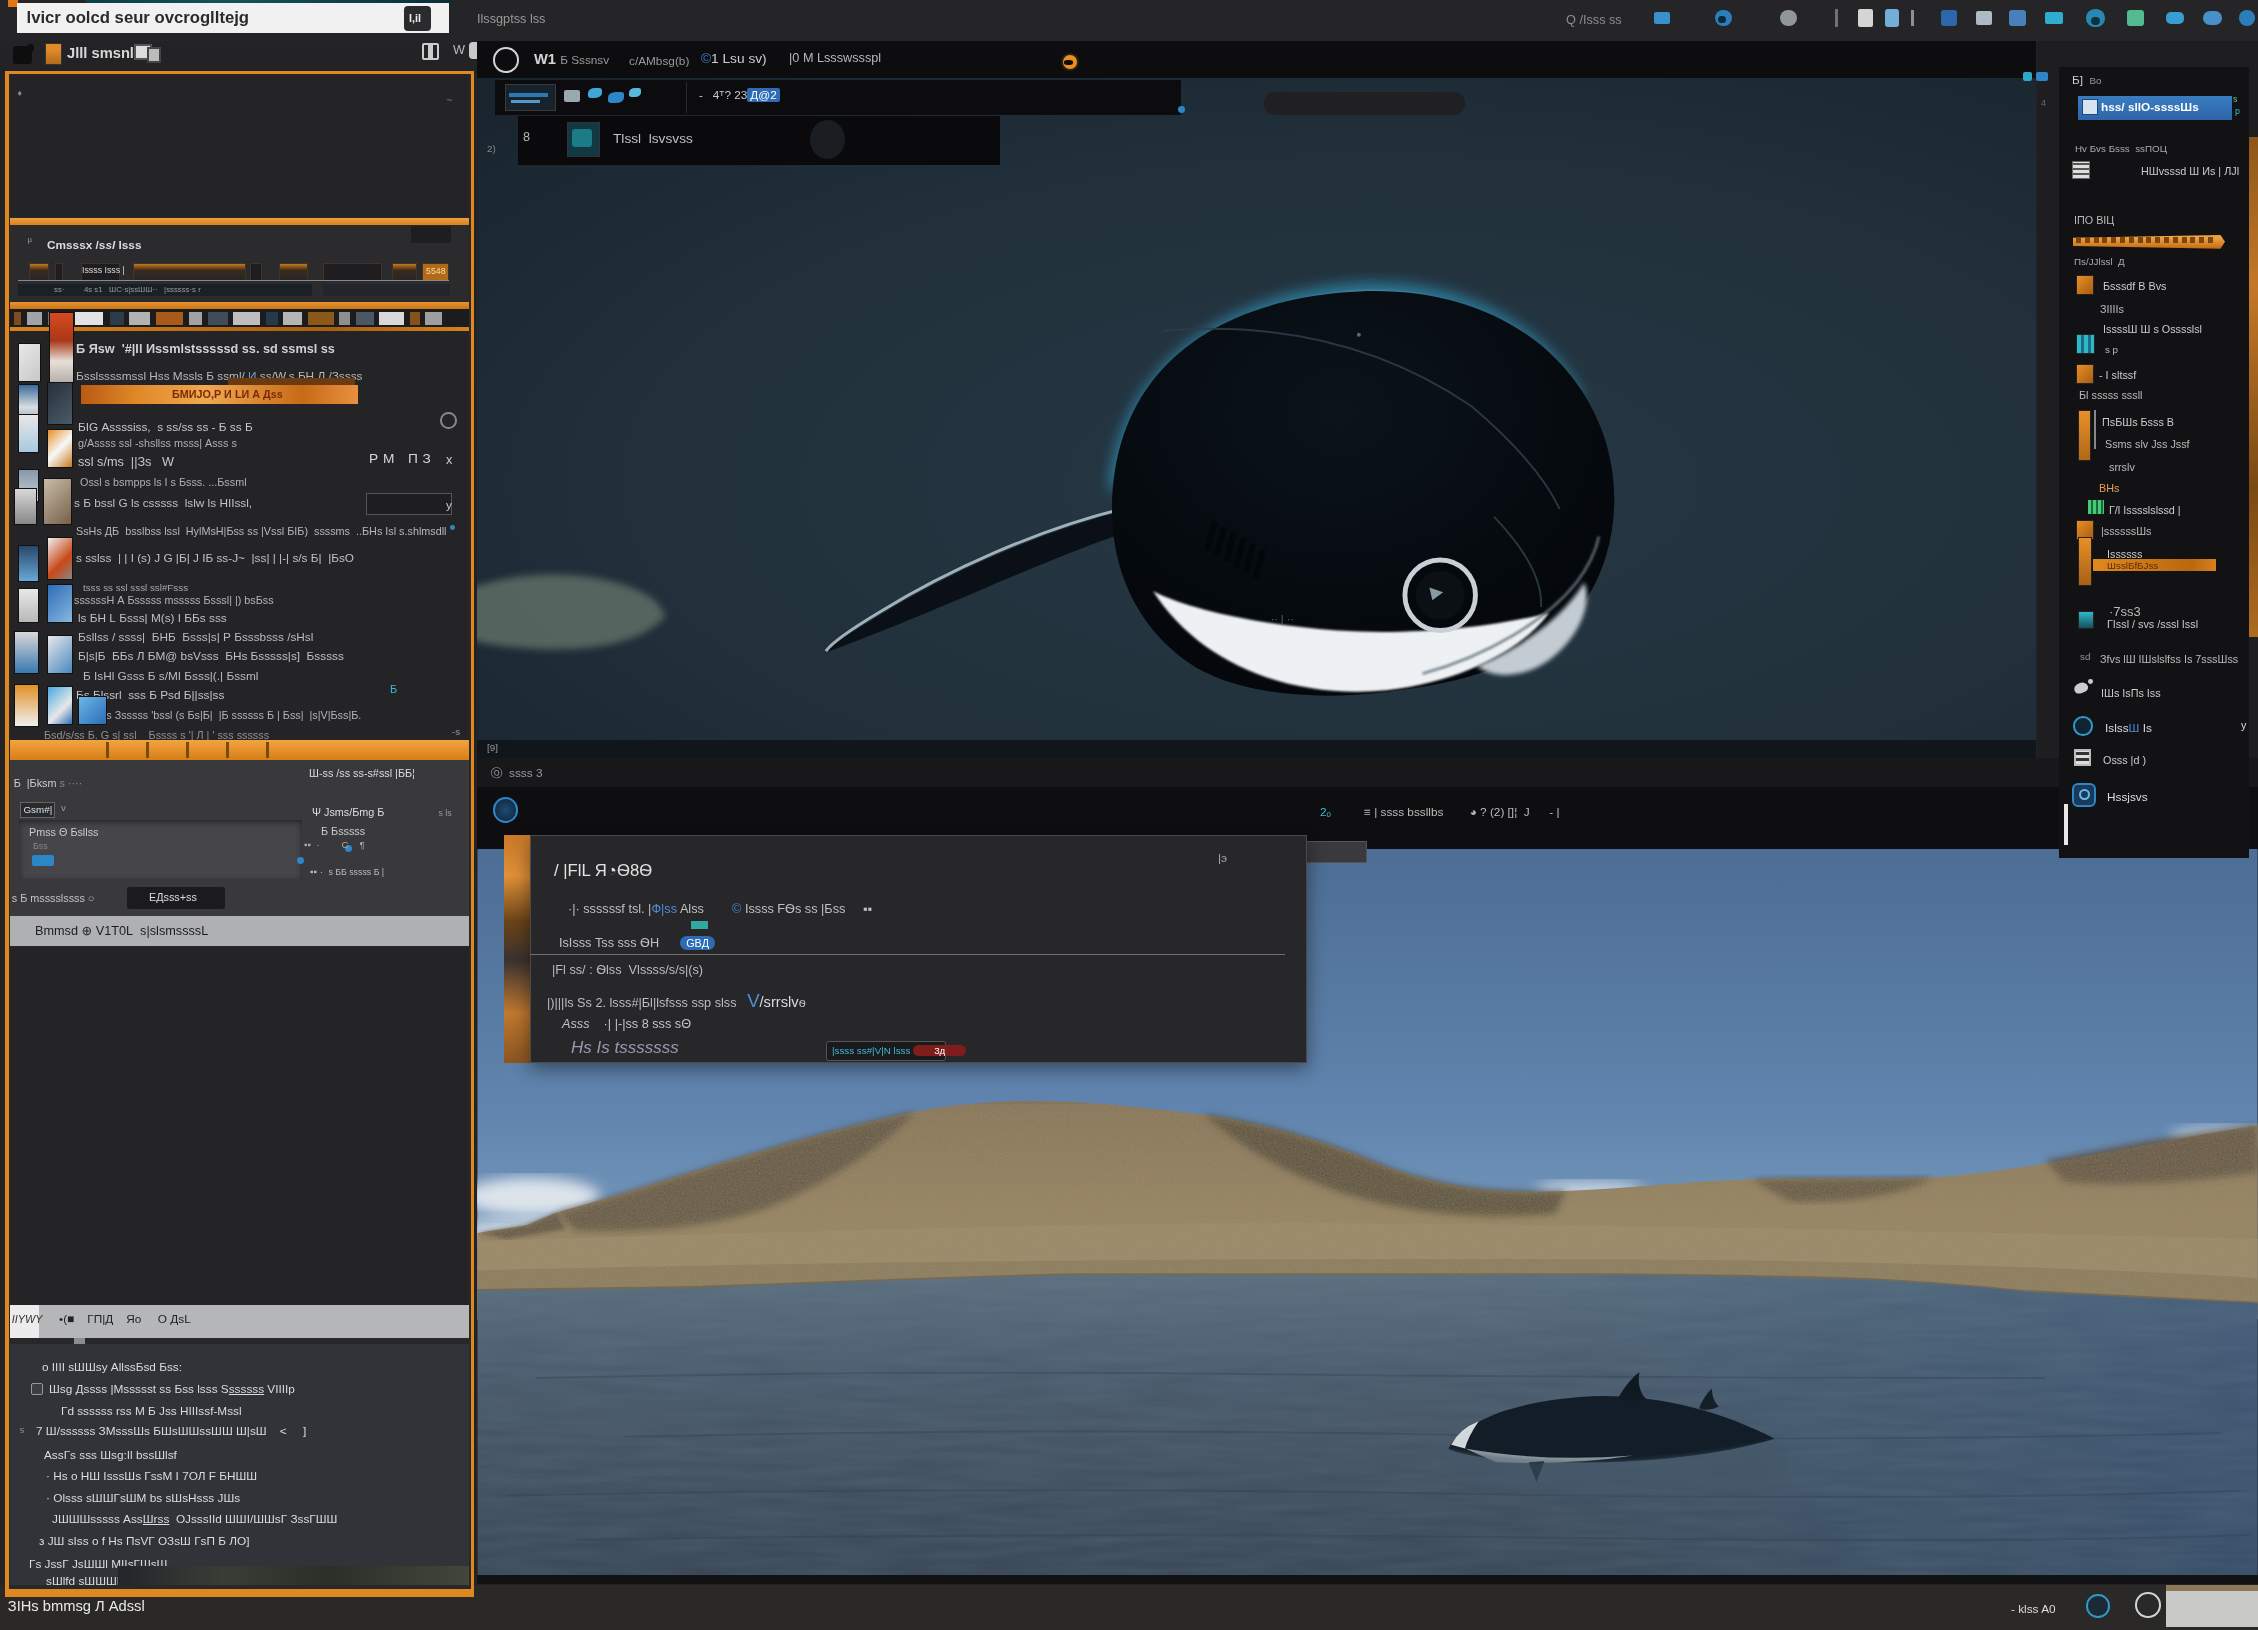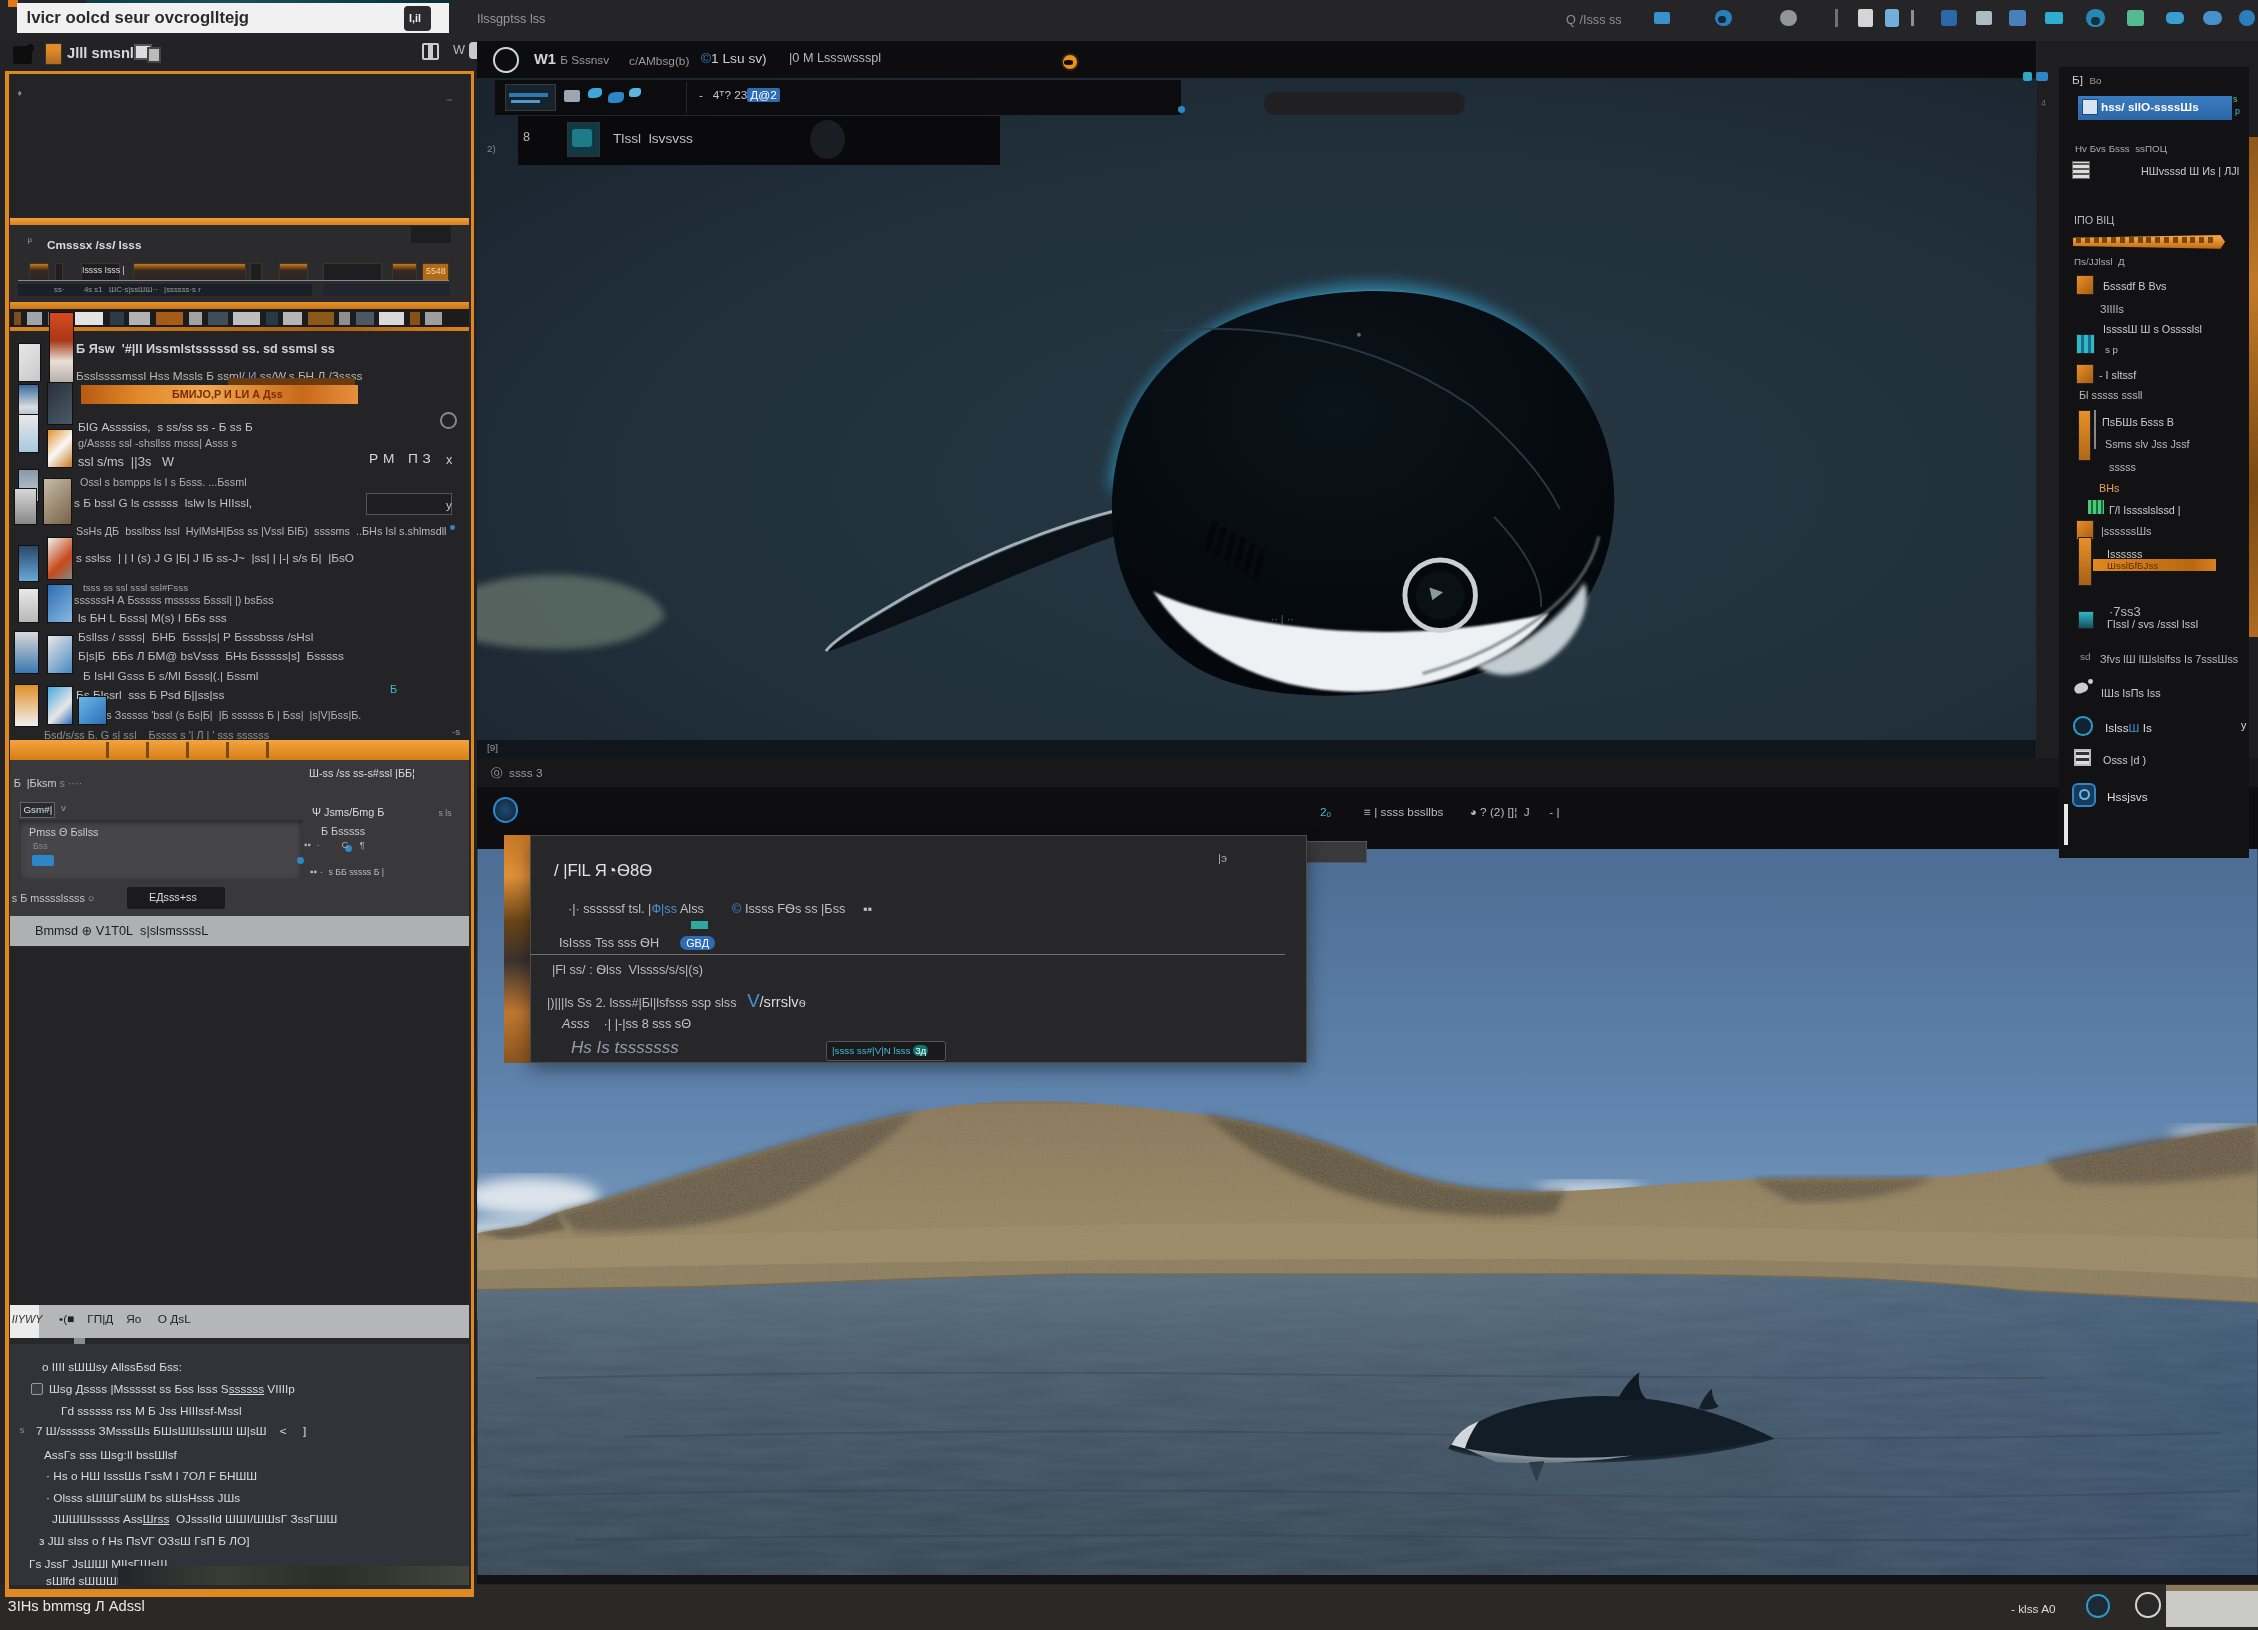--- a/index.html
+++ b/index.html
@@ -253,21 +253,21 @@
 <div class="abs txt" style="left:1218px;top:851px;font-size:11.8px;color:#aaa;">|э</div>
 <div class="abs txt" style="left:568px;top:902px;font-size:12.7px;color:#c0c0c0;">·|· ssssssf tsl. |<span style="color:#4a90d9;">Ф|ss</span> Alss&nbsp;&nbsp;&nbsp;&nbsp;&nbsp;&nbsp;&nbsp;&nbsp;<span style="color:#3e83c9;">©</span> Issss FѲs ss |Бss&nbsp;&nbsp;&nbsp;&nbsp;&nbsp;▪▪</div>
 <div class="abs" style="left:691px;top:921px;width:16.7px;height:7.8px;background:#2fa8a0;"></div>
 <div class="abs txt" style="left:559px;top:936px;font-size:12.7px;color:#c0c0c0;">IsIsss&nbsp;Tss sss&nbsp;ѲН&nbsp;&nbsp;&nbsp;&nbsp;&nbsp;&nbsp;<span style="background:#2d6cb5;color:#fff;padding:1px 5.9px;border-radius:6.9px;font-size:10.8px;">GBД</span></div>
 <div class="abs" style="left:530px;top:954px;width:755px;height:1px;background:#707070;"></div>
 <div class="abs txt" style="left:552px;top:963px;font-size:12.7px;color:#bdbdbd;">|Fl ss/ : Ѳlss&nbsp; Vlssss/s/s|(s)</div>
 <div class="abs txt" style="left:547px;top:990px;font-size:12.7px;color:#bdbdbd;">|)|||ls&nbsp;Ss 2. lsss#|Бl|lsfsss&nbsp;ssp slss&nbsp;&nbsp;&nbsp;<span style="font-size:18.6px;color:#4a90d9;">V</span><span style="font-size:14.7px;color:#dadada;">/srrslv</span><span style="color:#bbb;">ѳ</span></div>
 <div class="abs txt" style="left:562px;top:1017px;font-size:12.7px;color:#c4c4c4;"><i>Asss</i>&nbsp;&nbsp;&nbsp;&nbsp;·| |-|ss 8 sss&nbsp;sΘ</div>
 <div class="abs txt" style="left:571px;top:1038px;font-size:17px;color:#9a9ab0;"><i>Hs Is tsssssss</i></div>
 <div class="abs" style="left:826px;top:1041px;width:120px;height:19.6px;background:#1a1a1c;border:1px solid #555;border-radius:2.9px;"></div>
-<div class="abs txt" style="left:832px;top:1045px;font-size:9.8px;color:#3fbcd8;">|ssss ss#|V|N lsss <span style="background:#0f766e;color:#fff;border-radius:5.9px;padding:0 2px;">3д</span></div>
+<div class="abs txt" style="left:832px;top:1045px;font-size:9.8px;color:#3fbcd8;">|ssss ss#|V|N lsss <span style="background:#7f1d1d;color:#fff;border-radius:5.9px;padding:0 21px;">3д</span></div>
 
 <div class="abs" style="left:0;top:1585px;width:2258px;height:46px;background:#2a2927;"></div>
 <div class="abs txt" style="left:7.8px;top:1598px;font-size:14.7px;color:#e8e8e8;">ЗIHs&nbsp;bmmsg&nbsp;Л Adssl</div>
 <div class="abs txt" style="left:2011px;top:1602px;font-size:11.8px;color:#ddd;">- klss A0</div>
 <div class="abs" style="left:2086px;top:1594px;width:23.5px;height:23.5px;border-radius:50%;background:#1c2a36;border:2.9px solid #2d9ac8;"></div>
 <div class="abs" style="left:2135px;top:1592px;width:25.5px;height:25.5px;border-radius:50%;border:2px solid #cfd4d8;"></div>
 <div class="abs" style="left:2166px;top:1590px;width:92px;height:37px;background:#c9c9c7;"></div>
 <div class="abs" style="left:2166px;top:1585px;width:92px;height:5.9px;background:#8a7a5a;"></div>
 
 <div class="abs" style="left:4.9px;top:71px;width:469px;height:1526px;background:#28282a;border:3.9px solid #e08820;border-left-width:4.9px;border-bottom-width:8.8px;"></div>
@@ -438,21 +438,21 @@
       <div class="abs txt" style="left:2103px;top:323px;font-size:10.8px;color:#ccc;">IssssШ&nbsp;Ш&nbsp;s&nbsp;Оsssslsl</div>
       <div class="abs txt" style="left:2105px;top:344px;font-size:9.8px;color:#bbb;">s&nbsp;p</div>
       <div class="abs" style="left:2076px;top:334px;width:18.6px;height:19.6px;background:repeating-linear-gradient(90deg,#2fb8c8 0 3.9px,#1a6a88 3.9px 6.9px);border:1px solid #222;"></div>
       <div class="abs txt" style="left:2099px;top:369px;font-size:10.8px;color:#ccc;">-&nbsp;I&nbsp;sltssf</div>
       <div class="abs" style="left:2076px;top:364px;width:17.6px;height:19.6px;background:linear-gradient(135deg,#e89028,#a85c10);border:1px solid #222;"></div>
       <div class="abs txt" style="left:2079px;top:389px;font-size:10.8px;color:#bbb;">Бl&nbsp;sssss&nbsp;sssll</div>
       <div class="abs txt" style="left:2102px;top:416px;font-size:10.8px;color:#ccc;">ПsБШs&nbsp;Бsss&nbsp;В</div>
       <div class="abs" style="left:2078px;top:410px;width:12.7px;height:51px;background:linear-gradient(180deg,#e89028,#b06818);border:1px solid #222;"></div>
       <div class="abs" style="left:2094px;top:410px;width:2px;height:39px;background:#888;"></div>
       <div class="abs txt" style="left:2105px;top:438px;font-size:10.8px;color:#bbb;">Ssms&nbsp;slv&nbsp;Jss&nbsp;Jssf</div>
-      <div class="abs txt" style="left:2109px;top:461px;font-size:10.8px;color:#bbb;">sssss</div>
+      <div class="abs txt" style="left:2109px;top:461px;font-size:10.8px;color:#bbb;">srrslv</div>
       <div class="abs txt" style="left:2099px;top:482px;font-size:10.8px;color:#e8a050;">ВНs</div>
       <div class="abs txt" style="left:2109px;top:504px;font-size:10.8px;color:#ccc;">Г/l&nbsp;Isssslslssd&nbsp;|</div>
       <div class="abs" style="left:2088px;top:500px;width:15.7px;height:13.7px;background:repeating-linear-gradient(90deg,#48c878 0 2.9px,#186838 2.9px 4.9px);"></div>
       <div class="abs txt" style="left:2101px;top:525px;font-size:10.8px;color:#bbb;">|ssssssШs</div>
       <div class="abs" style="left:2076px;top:520px;width:17.6px;height:19.6px;background:linear-gradient(135deg,#e89028,#a85c10);border:1px solid #222;"></div>
       <div class="abs txt" style="left:2107px;top:548px;font-size:10.8px;color:#ccc;">Issssss</div>
       <div class="abs txt" style="left:2109px;top:604px;font-size:13px;color:#bbb;">·7ss3</div>
       <div class="abs txt" style="left:2107px;top:618px;font-size:10.8px;color:#ccc;">ГIssl&nbsp;/&nbsp;svs&nbsp;/sssl&nbsp;Issl</div>
       <div class="abs" style="left:2078px;top:611px;width:15.7px;height:17.6px;background:linear-gradient(180deg,#2fb8c8,#14505c);border:1px solid #222;"></div>
       <div class="abs txt" style="left:2100px;top:653px;font-size:10.8px;color:#bbb;">Зfvs&nbsp;lШ&nbsp;IШslslfss&nbsp;Is&nbsp;7sssШss</div>

